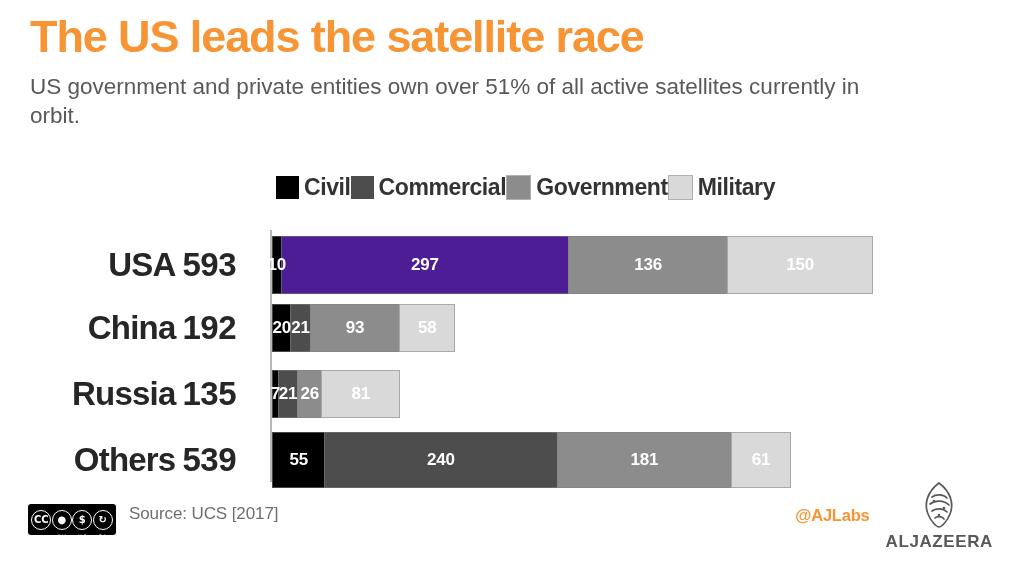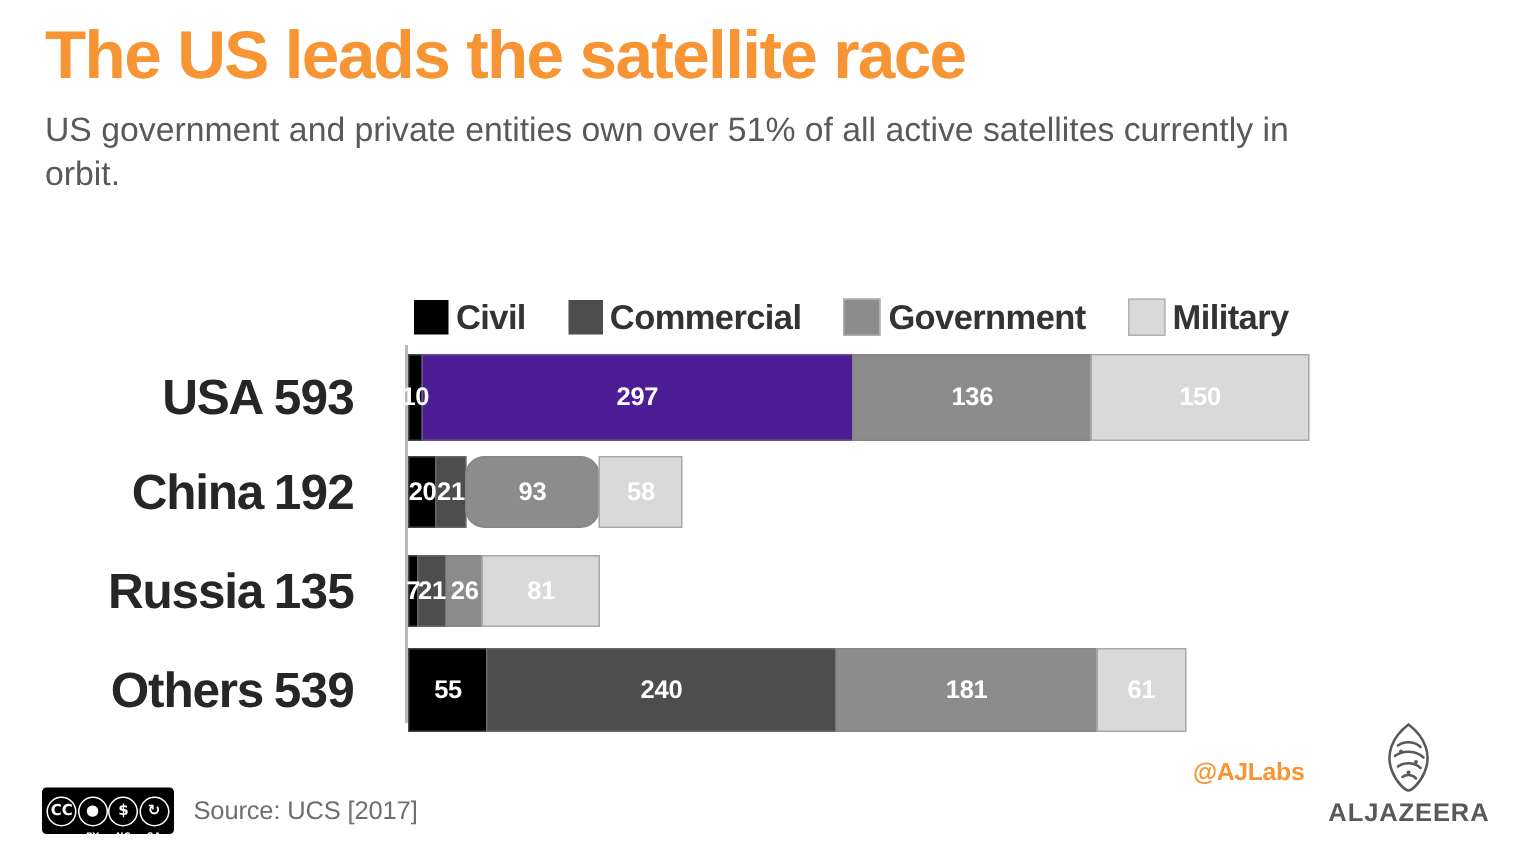--- a/index.html
+++ b/index.html
@@ -41,22 +41,20 @@
     max-width: 880px;
   }
 
   
   .legend {
     position: absolute;
     left: 276px;
     top: 174px;
     display: flex;
     align-items: center;
-    gap: 28px;
-    margin-top: 24px;
   }
   .legend-item {
     display: flex;
     align-items: center;
     gap: 5px;
   }
   .legend-swatch {
     width: 23px;
     height: 23px;
     flex: none;
@@ -142,23 +140,22 @@
     left: 50%;
     transform: translateX(-50%);
   }
 
   
   .footer-left {
     position: absolute;
     left: 28px;
     top: 504px;
     display: flex;
-    align-items: center;
+    align-items: flex-start;
     gap: 13px;
-    margin-top: 21px;
   }
   .cc-badge {
     width: 88px;
     height: 31px;
     background: #000000;
     border-radius: 3px;
     display: flex;
     align-items: center;
     justify-content: space-around;
     padding: 0 3px;
@@ -273,21 +270,21 @@
     </div>
     <div class="bar-row" style="top: 90px; height: 48px;">
       <div class="row-label" style="top: 7px;"><span class="country">China</span><span class="total">192</span></div>
       <div class="bar" style="top: 0px; height: 48px;">
         <div class="seg narrow" style="width: 19.426px; background: rgb(0, 0, 0);">
           <span class="seg-value">20</span>
         </div>
         <div class="seg narrow" style="width: 20.3973px; background: rgb(77, 77, 77);">
           <span class="seg-value">21</span>
         </div>
-        <div class="seg" style="width: 90.3309px; background: rgb(140, 140, 140); border-radius: 13px;">
+        <div class="seg" style="width: 90.3309px; background: rgb(140, 140, 140);">
           <span class="seg-value">93</span>
         </div>
         <div class="seg" style="width: 56.3354px; background: rgb(217, 217, 217);">
           <span class="seg-value">58</span>
         </div>
       </div>
     </div>
     <div class="bar-row" style="top: 156px; height: 48px;">
       <div class="row-label" style="top: 7px;"><span class="country">Russia</span><span class="total">135</span></div>
       <div class="bar" style="top: 0px; height: 48px;">

